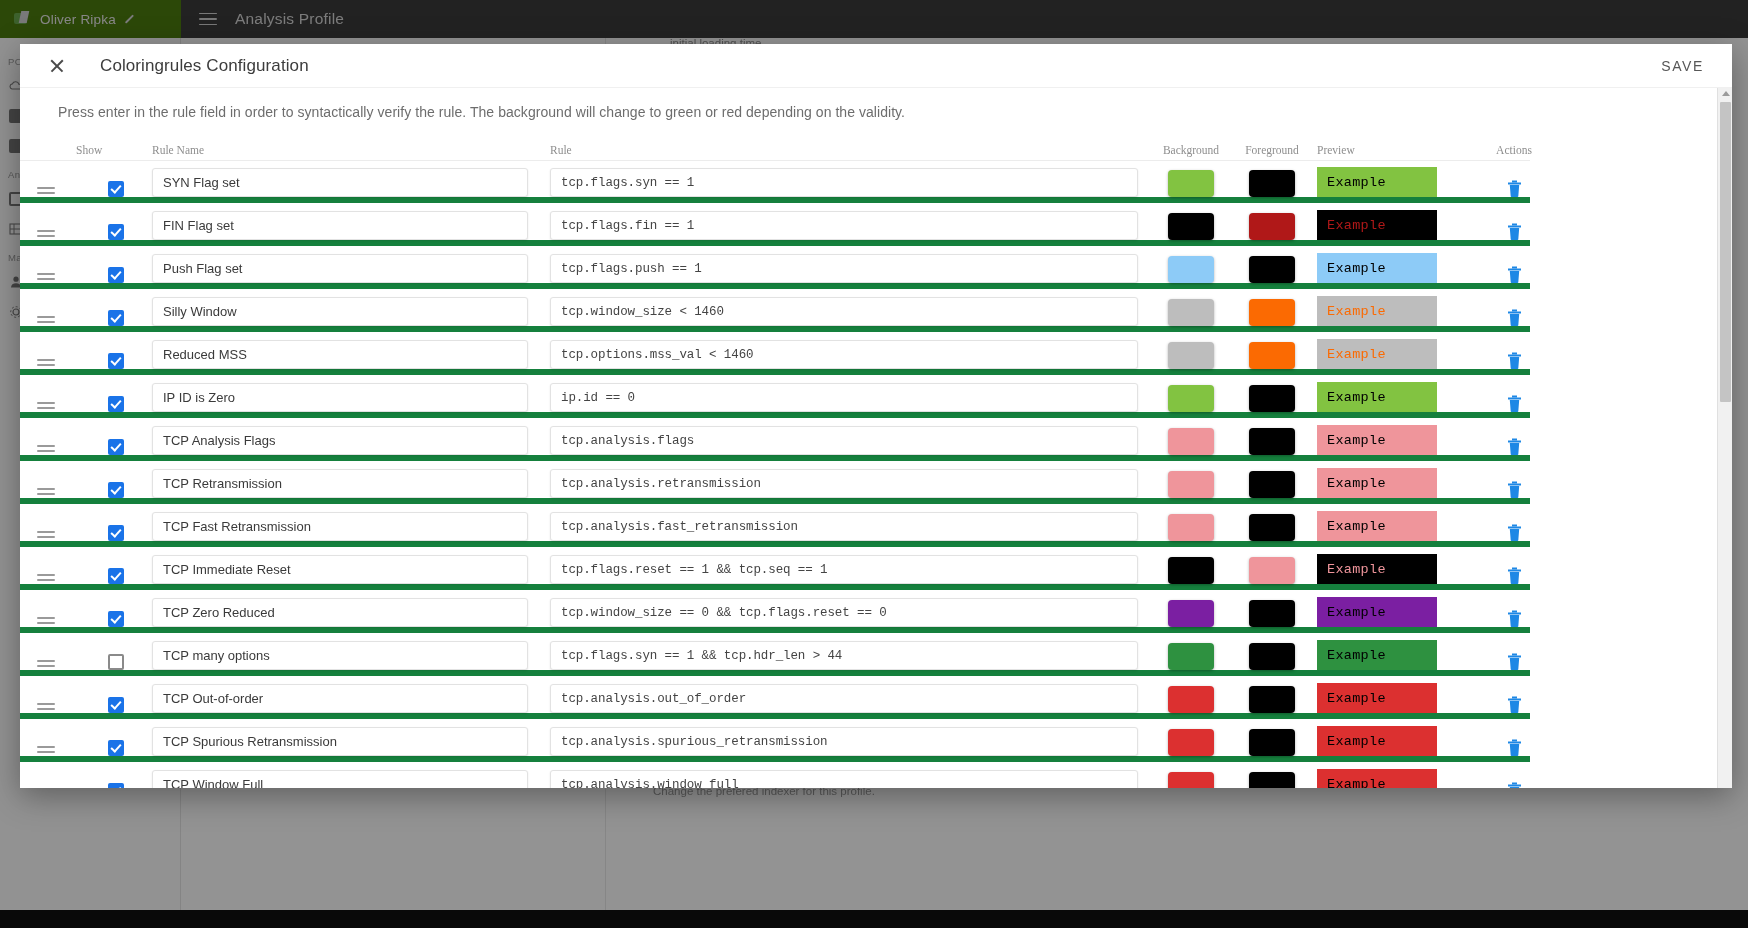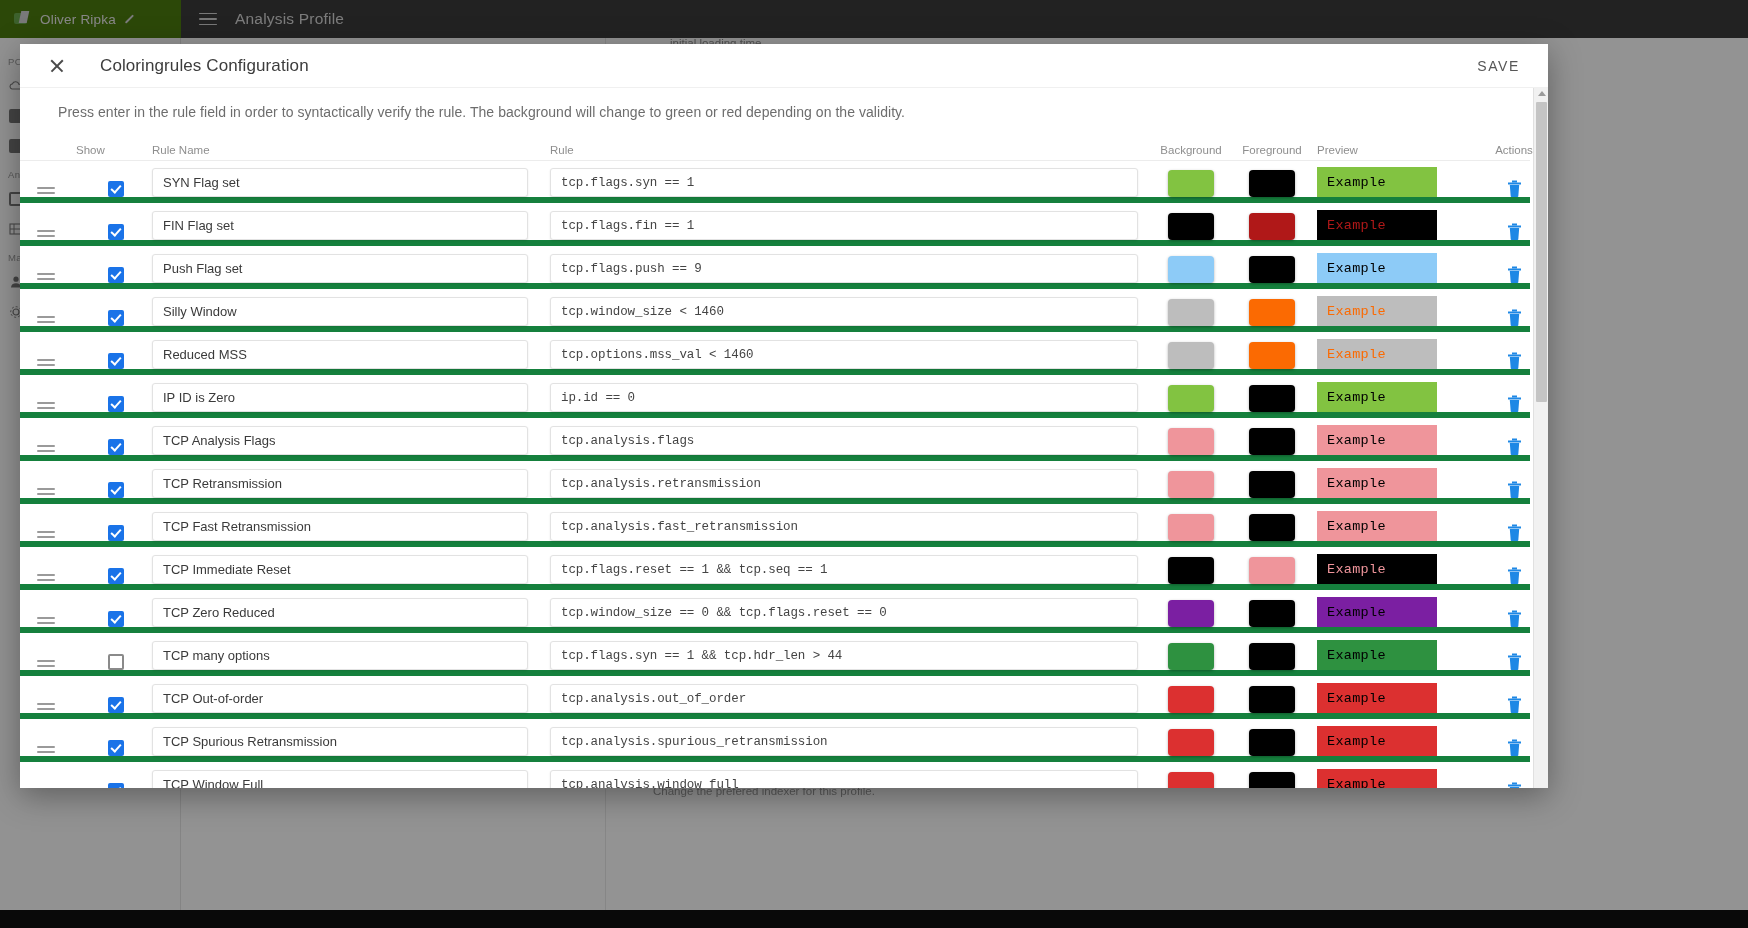--- a/index.html
+++ b/index.html
@@ -64,21 +64,21 @@
   .bg-row .ic-list { width:17px; height:17px; margin-top:2px; opacity:.45; }
   .bg-row-main { font-size:13px; color:#4a4a4a; }
   .bg-row-main b { color:#222; font-weight:bold; }
   .bg-row-sub { font-size:11.5px; color:#9a9a9a; margin-top:4px; }
   .bg-bottombar { position:absolute; left:0; bottom:0; width:1748px; height:18px; background:#111; }
   .bg-caret { position:absolute; left:303px; bottom:0px; width:10px; height:12px; color:#cfcfcf; font-size:11px; }
 
   
   .scrim { position:absolute; inset:0; background:rgba(0,0,0,0.42); }
   .dialog {
-    position:absolute; left:20px; top:44px; width:1528px; height:744px;
+    position:absolute; left:20px; top:44px; width:1712px; height:744px;
     background:#ffffff; box-shadow:0 8px 30px rgba(0,0,0,.35);
     overflow:hidden;
   }
   .dlg-header {
     position:relative; height:44px; display:flex; align-items:center;
     padding:0 18px 0 24px; border-bottom:1px solid #f0f0f0;
   }
   .close-btn {
     width:26px; height:26px; position:relative; cursor:pointer; flex:0 0 auto;
   }
@@ -93,21 +93,21 @@
     padding:7px 10px; cursor:pointer; background:transparent; border:0;
     font-family:"Liberation Sans", sans-serif;
   }
   .dlg-hint { font-size:14px; color:#6d6d6d; padding:16px 0 0 38px; letter-spacing:.05px; }
 
   
   .tbl-wrap { position:absolute; left:0; top:82px; right:0; bottom:0; overflow:hidden; }
   .tbl { width:1510px; }
 
   .thead { display:flex; align-items:flex-end; height:34px; padding:0 0 4px 0; }
-  .th { font-size:11.5px; color:#8e8e8e; }
+  .th { font-size:11.5px; color:#8e8e8e;font-family:Liberation Serif, serif; }
   .c-drag { width:48px; flex:0 0 48px; }
   .c-show { width:76px; flex:0 0 76px; text-align:left; padding-left:8px;}
   .c-name { width:400px; flex:0 0 400px; padding-left:8px; }
   .c-rule { width:608px; flex:0 0 608px; padding-left:6px; }
   .c-bg   { width:78px;  flex:0 0 78px; text-align:center; }
   .c-fg   { width:84px;  flex:0 0 84px; text-align:center; }
   .c-prev { width:155px; flex:0 0 155px; padding-left:3px; }
   .c-act  { width:90px;  flex:0 0 90px; text-align:center; }
 
   .trow {
@@ -376,21 +376,21 @@
                   <span></span>
                 </div>
               </div>
               <div class="c-show">
                 <div class="cb on"></div>
               </div>
               <div class="c-name">
                 <div class="fld name">Push Flag set</div>
               </div>
               <div class="c-rule">
-                <div class="fld rule">tcp.flags.push == 9</div>
+                <div class="fld rule">tcp.flags.push == 1</div>
               </div>
               <div class="c-bg">
                 <div class="swatch" style="background: rgb(141, 203, 247);"></div>
               </div>
               <div class="c-fg">
                 <div class="swatch" style="background: rgb(0, 0, 0);"></div>
               </div>
               <div class="c-prev">
                 <div class="preview" style="background: rgb(141, 203, 247); color: rgb(0, 0, 0);">Example</div>
               </div>

